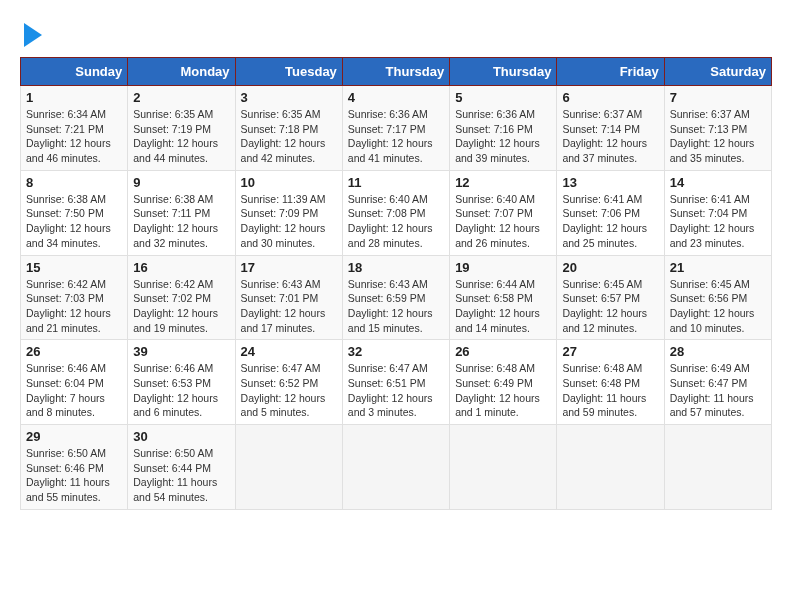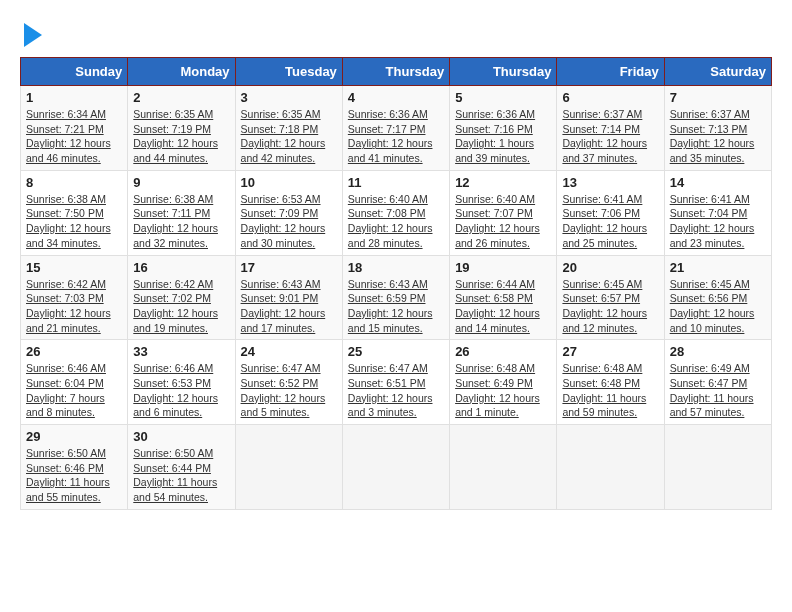--- a/index.html
+++ b/index.html
@@ -85,21 +85,20 @@
       font-size: 13px;
       font-weight: bold;
       color: #222;
       display: block;
       margin-bottom: 2px;
     }
     .day-info {
       font-size: 10.5px;
       color: #333;
       line-height: 1.4;
-      text-decoration: underline;
     }
     .empty-cell {
       background: #f5f5f5 !important;
     }
   </style>
 </head>
 <body>
 
 <div class="header">
   <div class="logo">
@@ -159,21 +158,21 @@
             <span>Sunrise: 6:36 AM</span><br>
             <span>Sunset: 7:17 PM</span><br>
             <span>Daylight: 12 hours and 41 minutes.</span>
           </div>
         </td>
         <td>
           <span class="day-number">5</span>
           <div class="day-info">
             <span>Sunrise: 6:36 AM</span><br>
             <span>Sunset: 7:16 PM</span><br>
-            <span>Daylight: 1 hours and 39 minutes.</span>
+            <span>Daylight: 12 hours and 39 minutes.</span>
           </div>
         </td>
         <td>
           <span class="day-number">6</span>
           <div class="day-info">
             <span>Sunrise: 6:37 AM</span><br>
             <span>Sunset: 7:14 PM</span><br>
             <span>Daylight: 12 hours and 37 minutes.</span>
           </div>
         </td>
@@ -199,21 +198,21 @@
           <span class="day-number">9</span>
           <div class="day-info">
             <span>Sunrise: 6:38 AM</span><br>
             <span>Sunset: 7:11 PM</span><br>
             <span>Daylight: 12 hours and 32 minutes.</span>
           </div>
         </td>
         <td>
           <span class="day-number">10</span>
           <div class="day-info">
-            <span>Sunrise: 6:53 AM</span><br>
+            <span>Sunrise: 11:39 AM</span><br>
             <span>Sunset: 7:09 PM</span><br>
             <span>Daylight: 12 hours and 30 minutes.</span>
           </div>
         </td>
         <td>
           <span class="day-number">11</span>
           <div class="day-info">
             <span>Sunrise: 6:40 AM</span><br>
             <span>Sunset: 7:08 PM</span><br>
             <span>Daylight: 12 hours and 28 minutes.</span>
@@ -258,21 +257,21 @@
           <div class="day-info">
             <span>Sunrise: 6:42 AM</span><br>
             <span>Sunset: 7:02 PM</span><br>
             <span>Daylight: 12 hours and 19 minutes.</span>
           </div>
         </td>
         <td>
           <span class="day-number">17</span>
           <div class="day-info">
             <span>Sunrise: 6:43 AM</span><br>
-            <span>Sunset: 9:01 PM</span><br>
+            <span>Sunset: 7:01 PM</span><br>
             <span>Daylight: 12 hours and 17 minutes.</span>
           </div>
         </td>
         <td>
           <span class="day-number">18</span>
           <div class="day-info">
             <span>Sunrise: 6:43 AM</span><br>
             <span>Sunset: 6:59 PM</span><br>
             <span>Daylight: 12 hours and 15 minutes.</span>
           </div>
@@ -305,37 +304,37 @@
       <tr>
         <td>
           <span class="day-number">26</span>
           <div class="day-info">
             <span>Sunrise: 6:46 AM</span><br>
             <span>Sunset: 6:04 PM</span><br>
             <span>Daylight: 7 hours and 8 minutes.</span>
           </div>
         </td>
         <td>
-          <span class="day-number">33</span>
+          <span class="day-number">39</span>
           <div class="day-info">
             <span>Sunrise: 6:46 AM</span><br>
             <span>Sunset: 6:53 PM</span><br>
             <span>Daylight: 12 hours and 6 minutes.</span>
           </div>
         </td>
         <td>
           <span class="day-number">24</span>
           <div class="day-info">
             <span>Sunrise: 6:47 AM</span><br>
             <span>Sunset: 6:52 PM</span><br>
             <span>Daylight: 12 hours and 5 minutes.</span>
           </div>
         </td>
         <td>
-          <span class="day-number">25</span>
+          <span class="day-number">32</span>
           <div class="day-info">
             <span>Sunrise: 6:47 AM</span><br>
             <span>Sunset: 6:51 PM</span><br>
             <span>Daylight: 12 hours and 3 minutes.</span>
           </div>
         </td>
         <td>
           <span class="day-number">26</span>
           <div class="day-info">
             <span>Sunrise: 6:48 AM</span><br>

